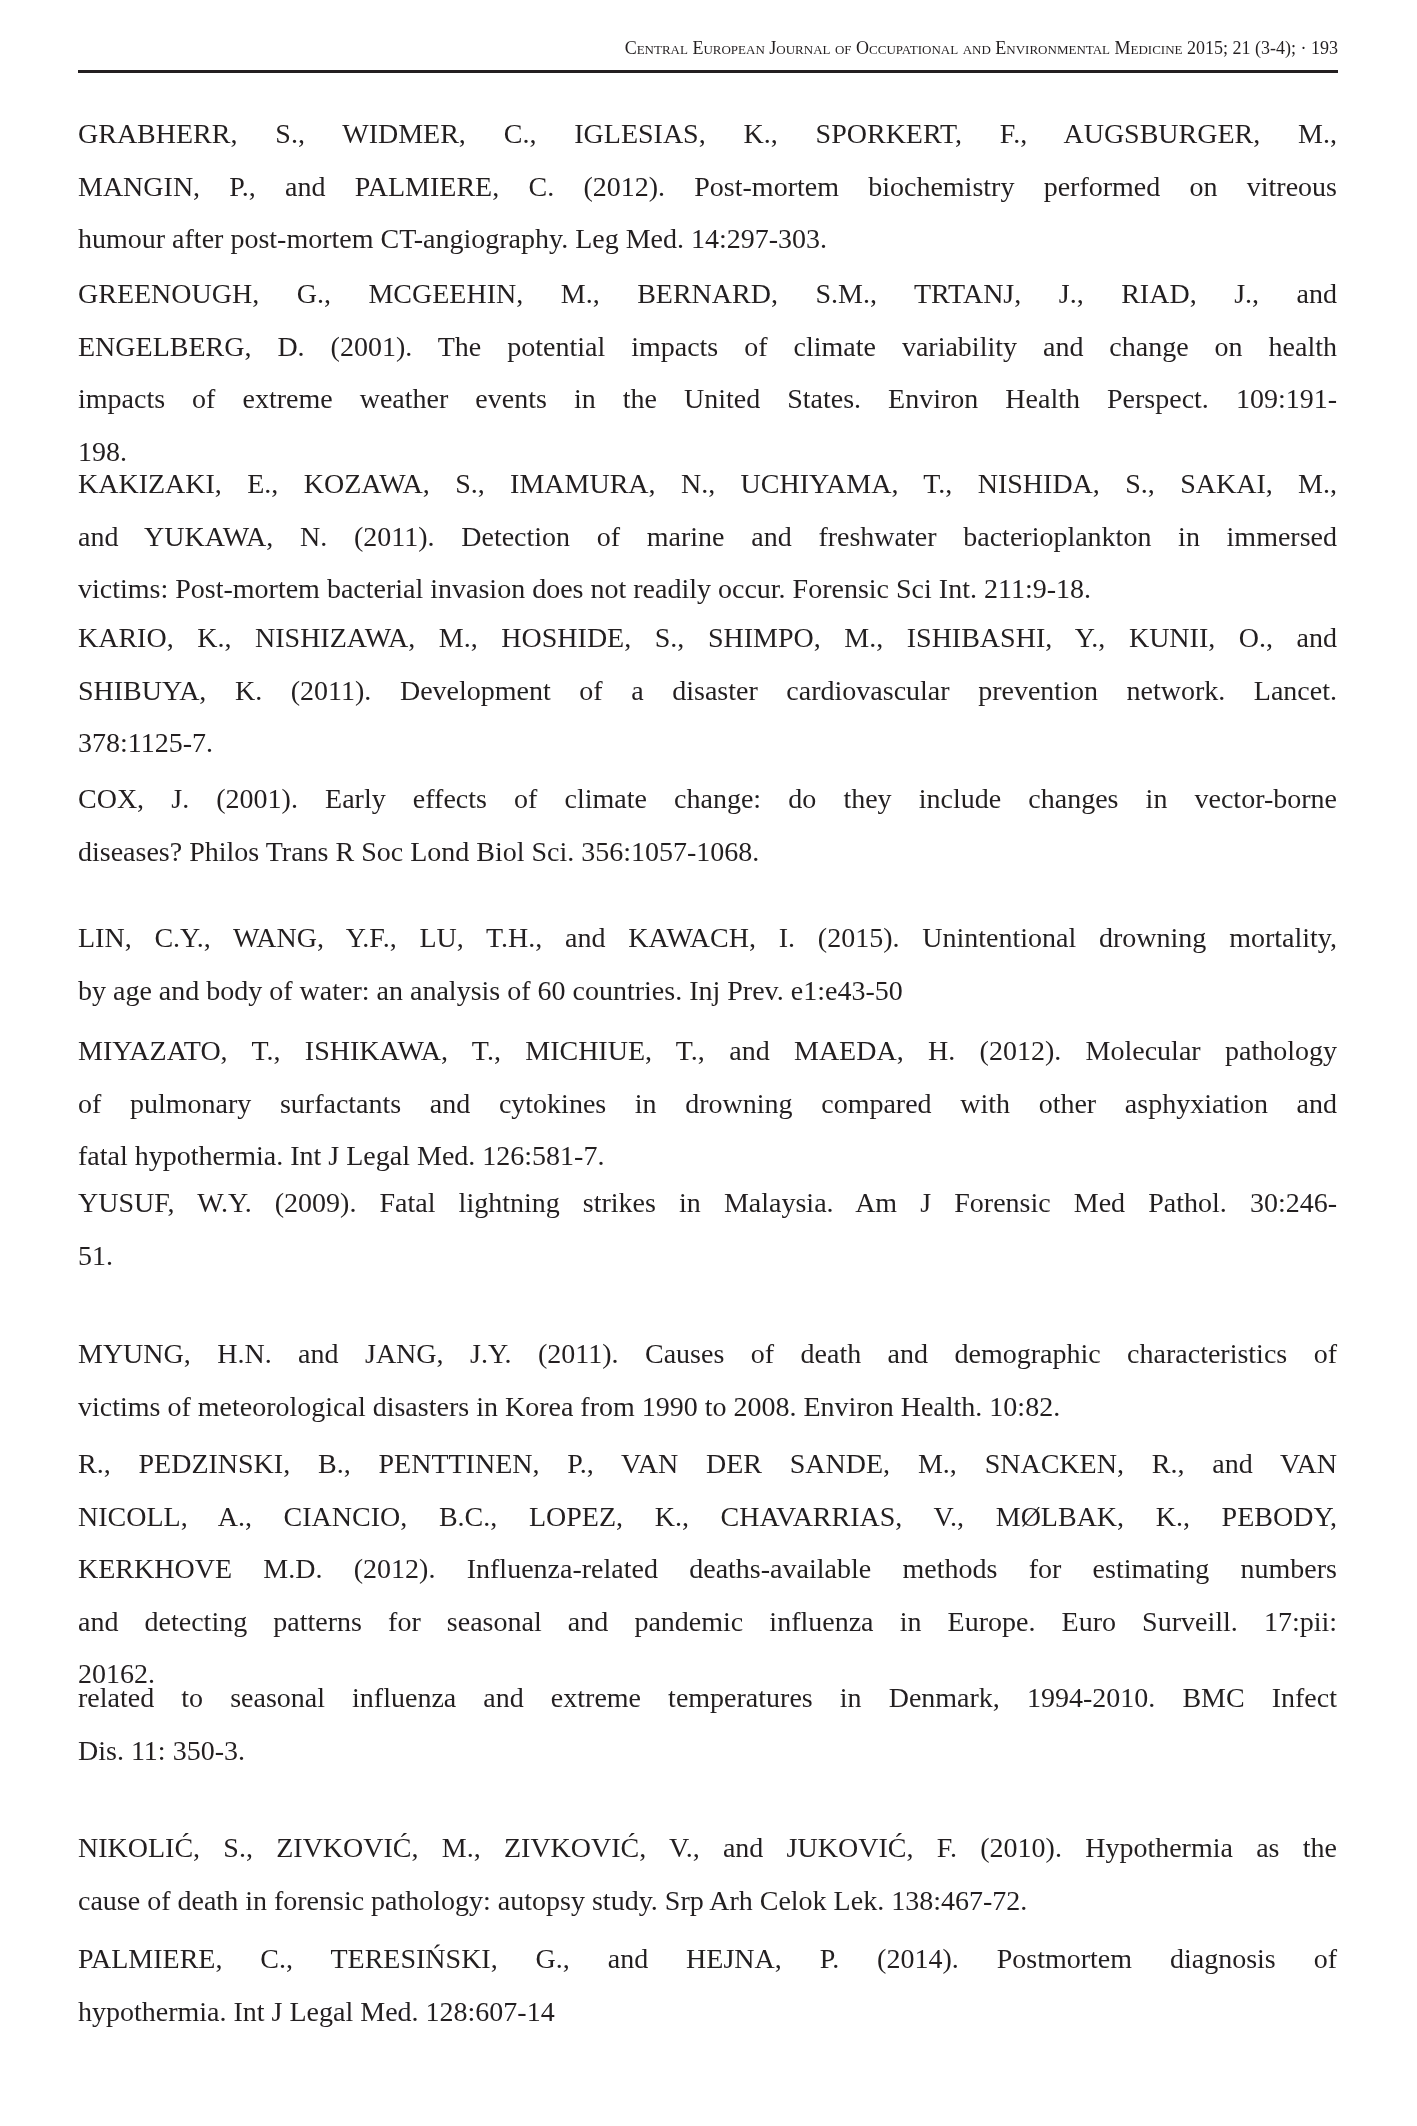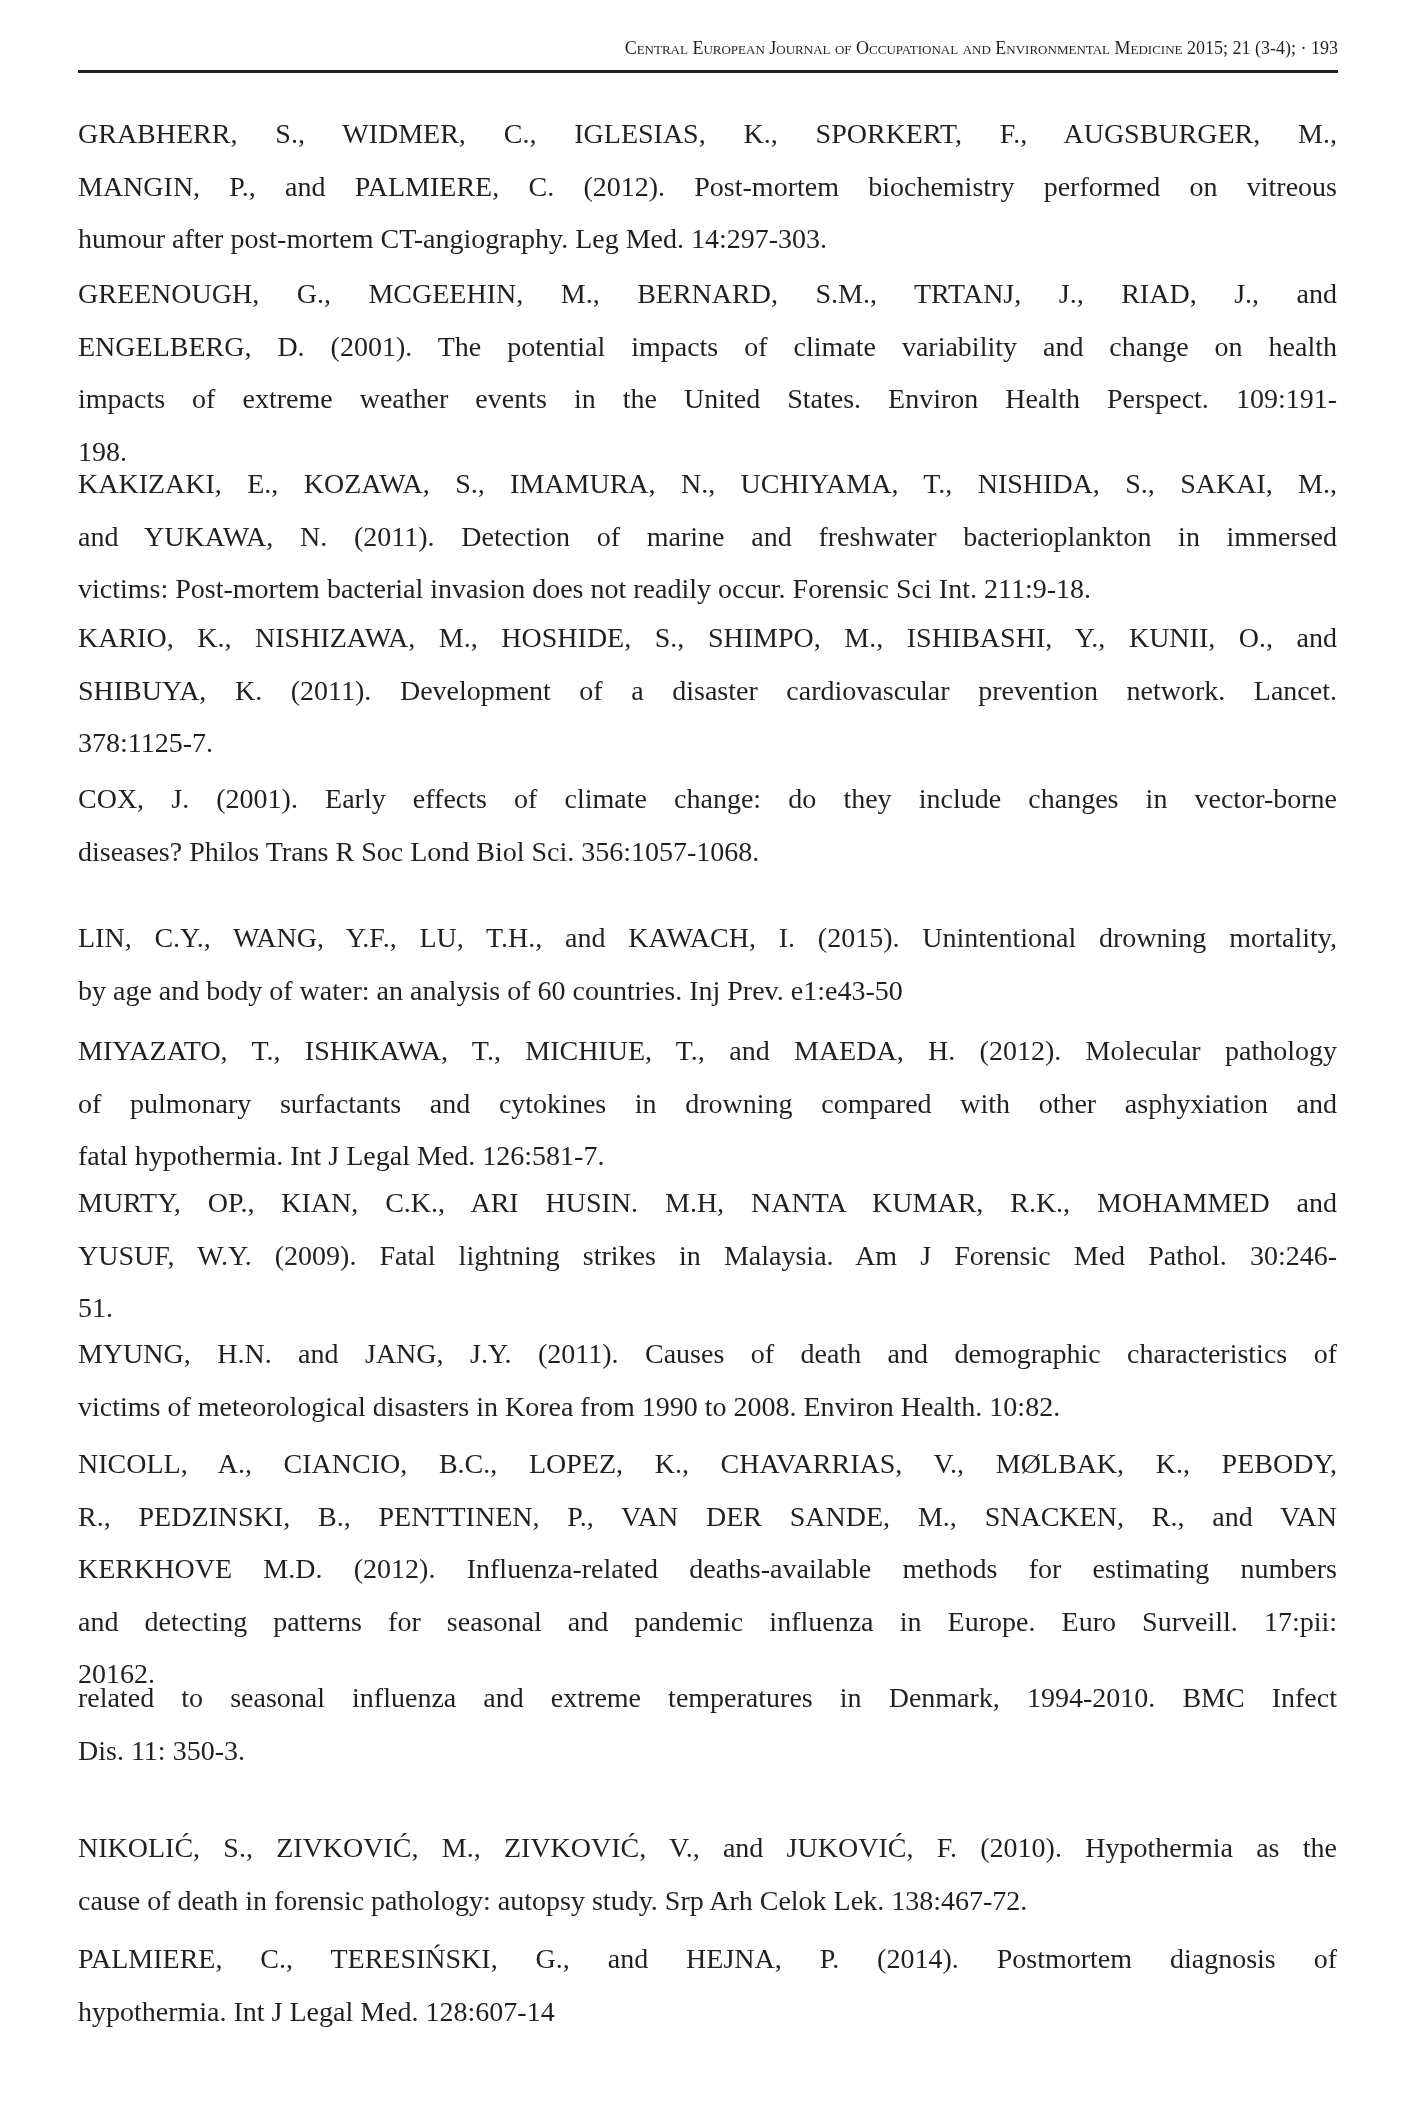--- a/index.html
+++ b/index.html
@@ -57,33 +57,32 @@
   <span class="line last">by age and body of water: an analysis of 60 countries. Inj Prev. e1:e43-50</span>
 </div>
 
 <div class="ref" style="top:1019px">
   <span class="line">MIYAZATO, T., ISHIKAWA, T., MICHIUE, T., and MAEDA, H. (2012). Molecular pathology</span>
   <span class="line">of pulmonary surfactants and cytokines in drowning compared with other asphyxiation and</span>
   <span class="line last">fatal hypothermia. Int J Legal Med. 126:581-7.</span>
 </div>
 
 <div class="ref" style="top:1171px">
-  <span class="line">MURTY, OP., KIAN, C.K., ARI HUSIN. M.H, NANTA KUMAR, R.K., MOHAMMED and</span>
   <span class="line">YUSUF, W.Y. (2009). Fatal lightning strikes in Malaysia. Am J Forensic Med Pathol. 30:246-</span>
   <span class="line last">51.</span>
 </div>
 
 <div class="ref" style="top:1322px">
   <span class="line">MYUNG, H.N. and JANG, J.Y. (2011). Causes of death and demographic characteristics of</span>
   <span class="line last">victims of meteorological disasters in Korea from 1990 to 2008. Environ Health. 10:82.</span>
 </div>
 
 <div class="ref" style="top:1432px">
+  <span class="line">R., PEDZINSKI, B., PENTTINEN, P., VAN DER SANDE, M., SNACKEN, R., and VAN</span>
   <span class="line">NICOLL, A., CIANCIO, B.C., LOPEZ, K., CHAVARRIAS, V., MØLBAK, K., PEBODY,</span>
-  <span class="line">R., PEDZINSKI, B., PENTTINEN, P., VAN DER SANDE, M., SNACKEN, R., and VAN</span>
   <span class="line">KERKHOVE M.D. (2012). Influenza-related deaths-available methods for estimating numbers</span>
   <span class="line">and detecting patterns for seasonal and pandemic influenza in Europe. Euro Surveill. 17:pii:</span>
   <span class="line last">20162.</span>
 </div>
 
 <div class="ref" style="top:1666px">
   <span class="line">related to seasonal influenza and extreme temperatures in Denmark, 1994-2010. BMC Infect</span>
   <span class="line last">Dis. 11: 350-3.</span>
 </div>
 

